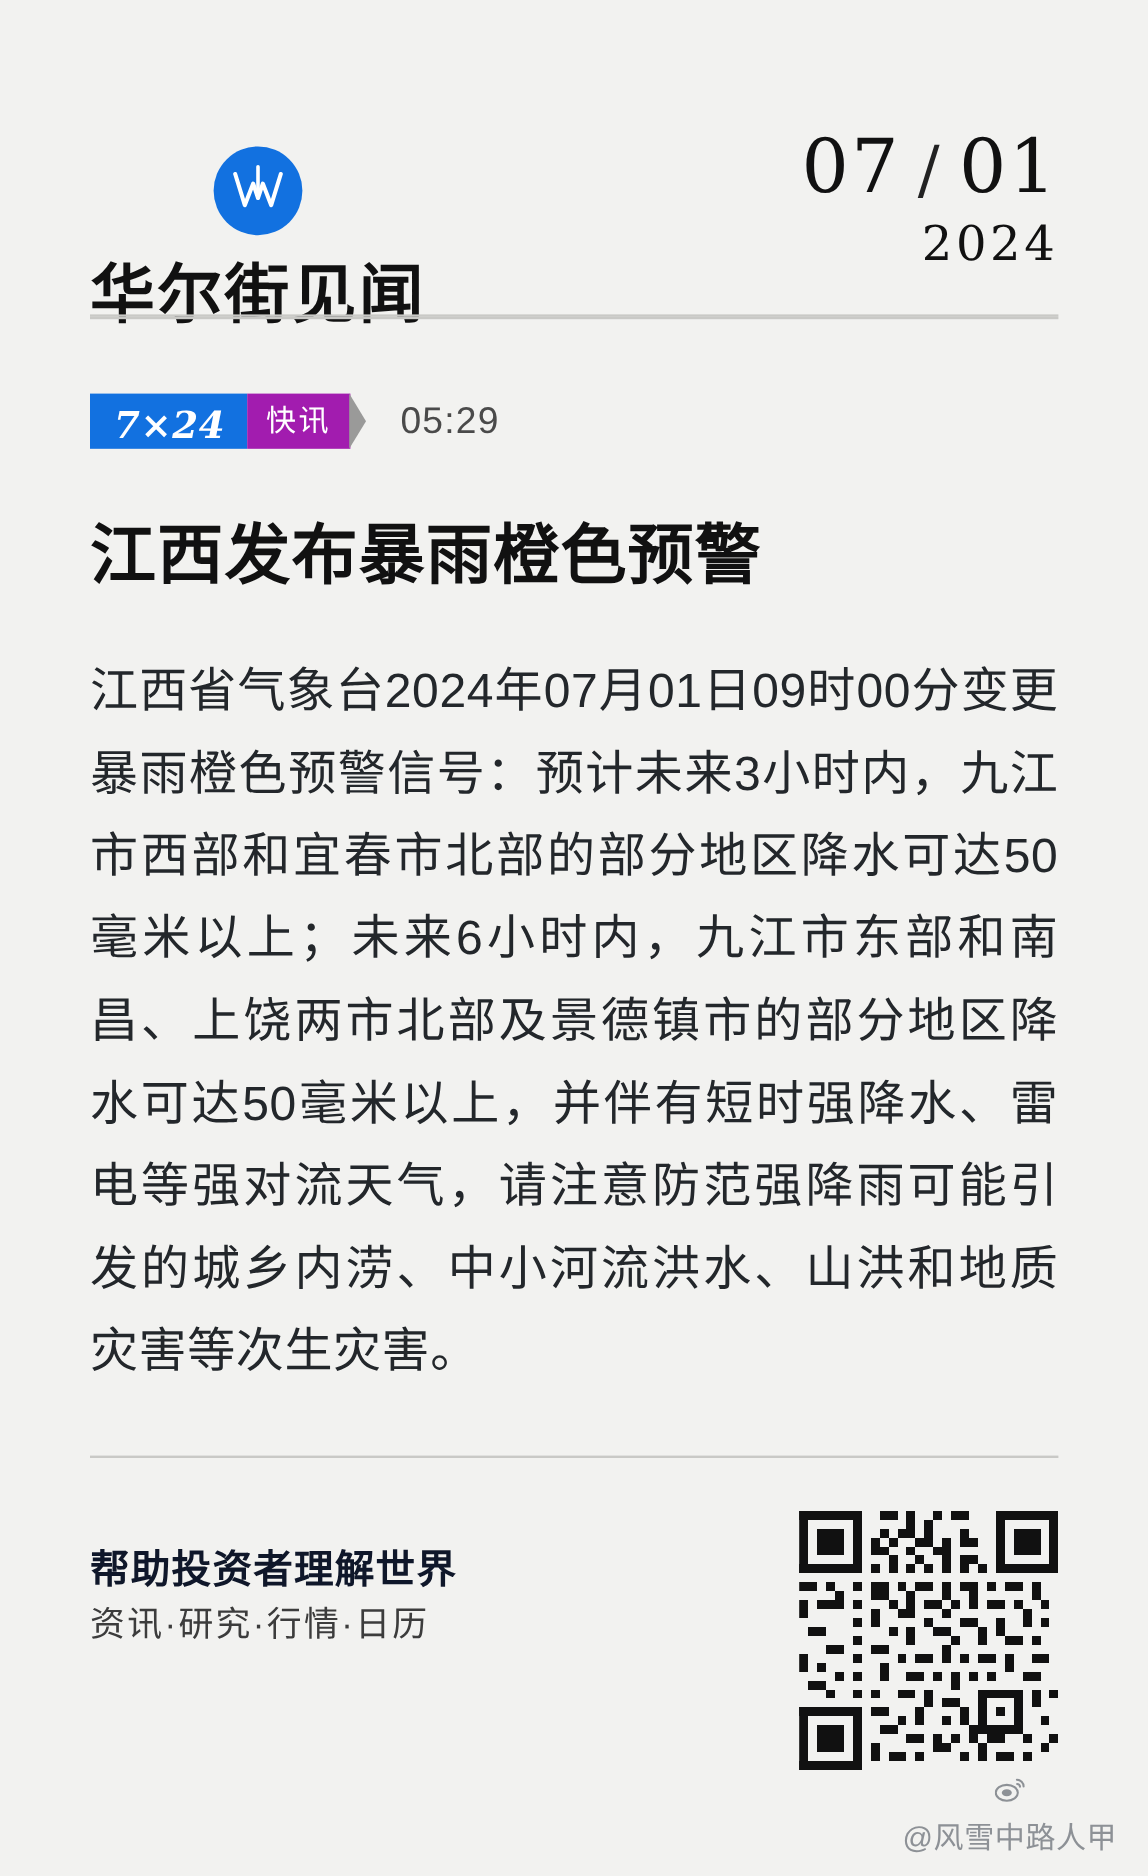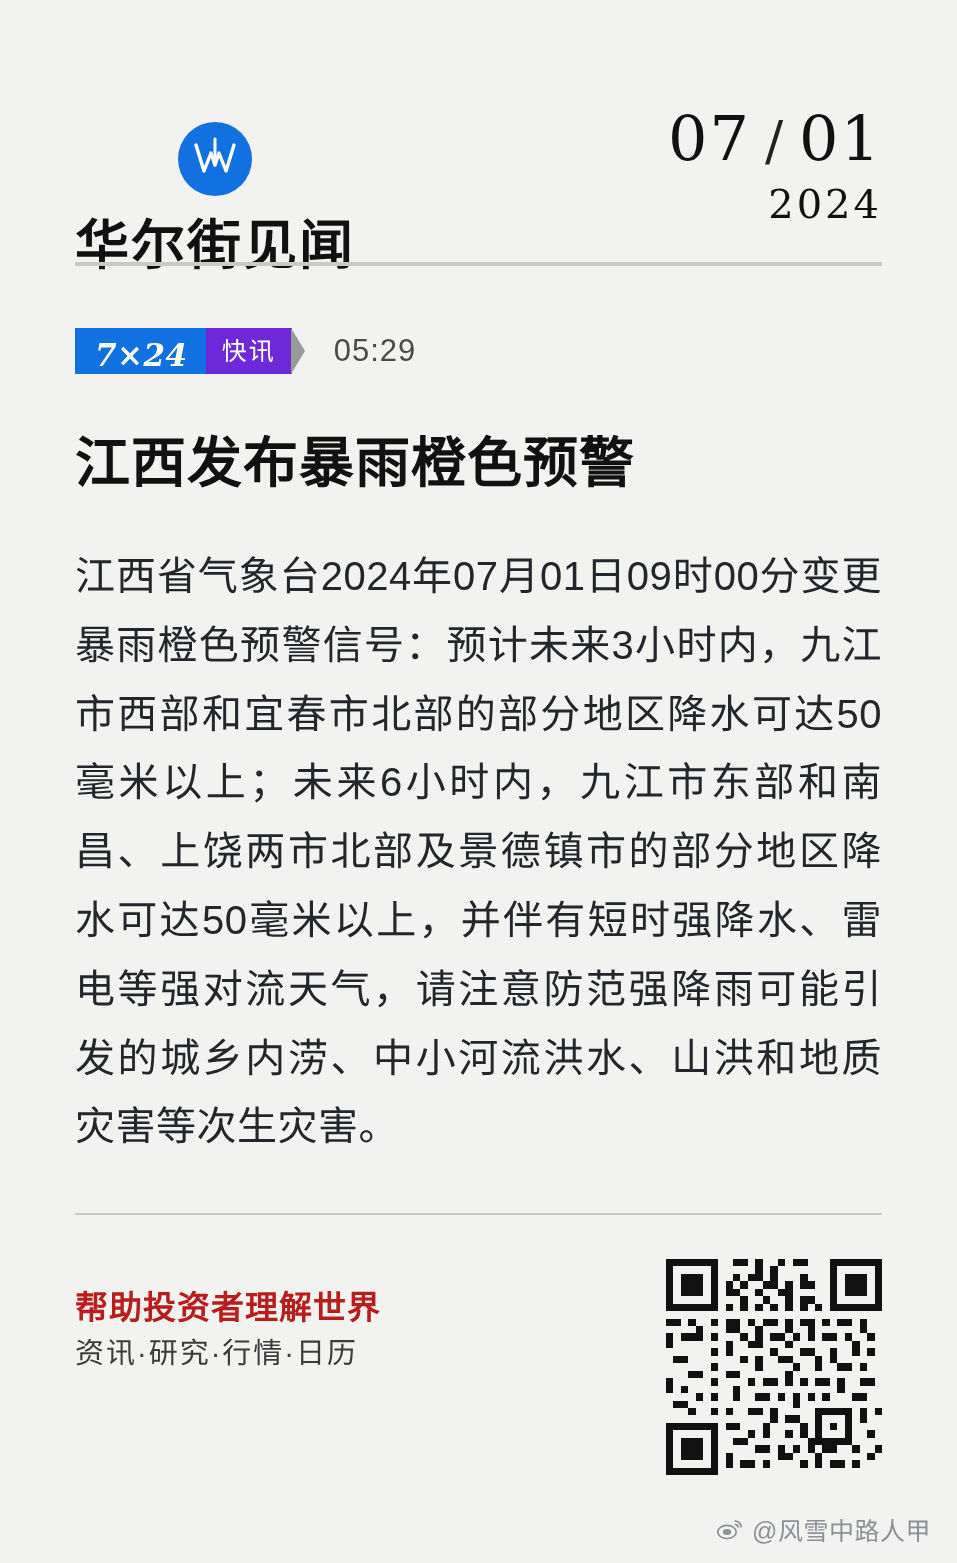--- a/index.html
+++ b/index.html
@@ -103,21 +103,21 @@
     font-weight: 700;
     font-style: italic;
     font-size: 31px;
     line-height: 46px;
     padding: 4px 18px 0 20px;
     height: 46px;
     box-sizing: border-box;
     letter-spacing: 0.5px;
   }
   .tagflash {
-    background: #6d28d9;
+    background: #a21caf;
     color: #fff;
     font-size: 25px;
     line-height: 46px;
     height: 46px;
     box-sizing: border-box;
     padding: 0 16px;
     letter-spacing: 2px;
     position: relative;
   }
   .tagflash::after {
@@ -169,21 +169,21 @@
     margin: 44px 75px 0 75px;
     display: flex;
     align-items: flex-start;
     justify-content: space-between;
   }
   .slogans { padding-top: 22px; }
   .slogan-main {
     font-family: Liberation Mono, monospace;
     font-weight: 700;
     font-size: 33px;
-    color: #b91c1c;
+    color: #0f172a;
     letter-spacing: 1px;
   }
   .slogan-sub {
     font-size: 29px;
     color: #3c3c3c;
     letter-spacing: 2px;
   }
   .qr {
     width: 216px;
     height: 216px;
@@ -195,20 +195,21 @@
   .watermark {
     position: absolute;
     right: 26px;
     bottom: 16px;
     display: flex;
     align-items: center;
     gap: 9px;
     color: #8d9196;
     font-size: 25px;
     letter-spacing: 0.5px;
+    flex-direction: column;
   }
   .wb-icon { display: block; }
 </style>
 </head>
 <body>
 
 <div class="page">
 
   <div class="header">
     <div class="brand">

